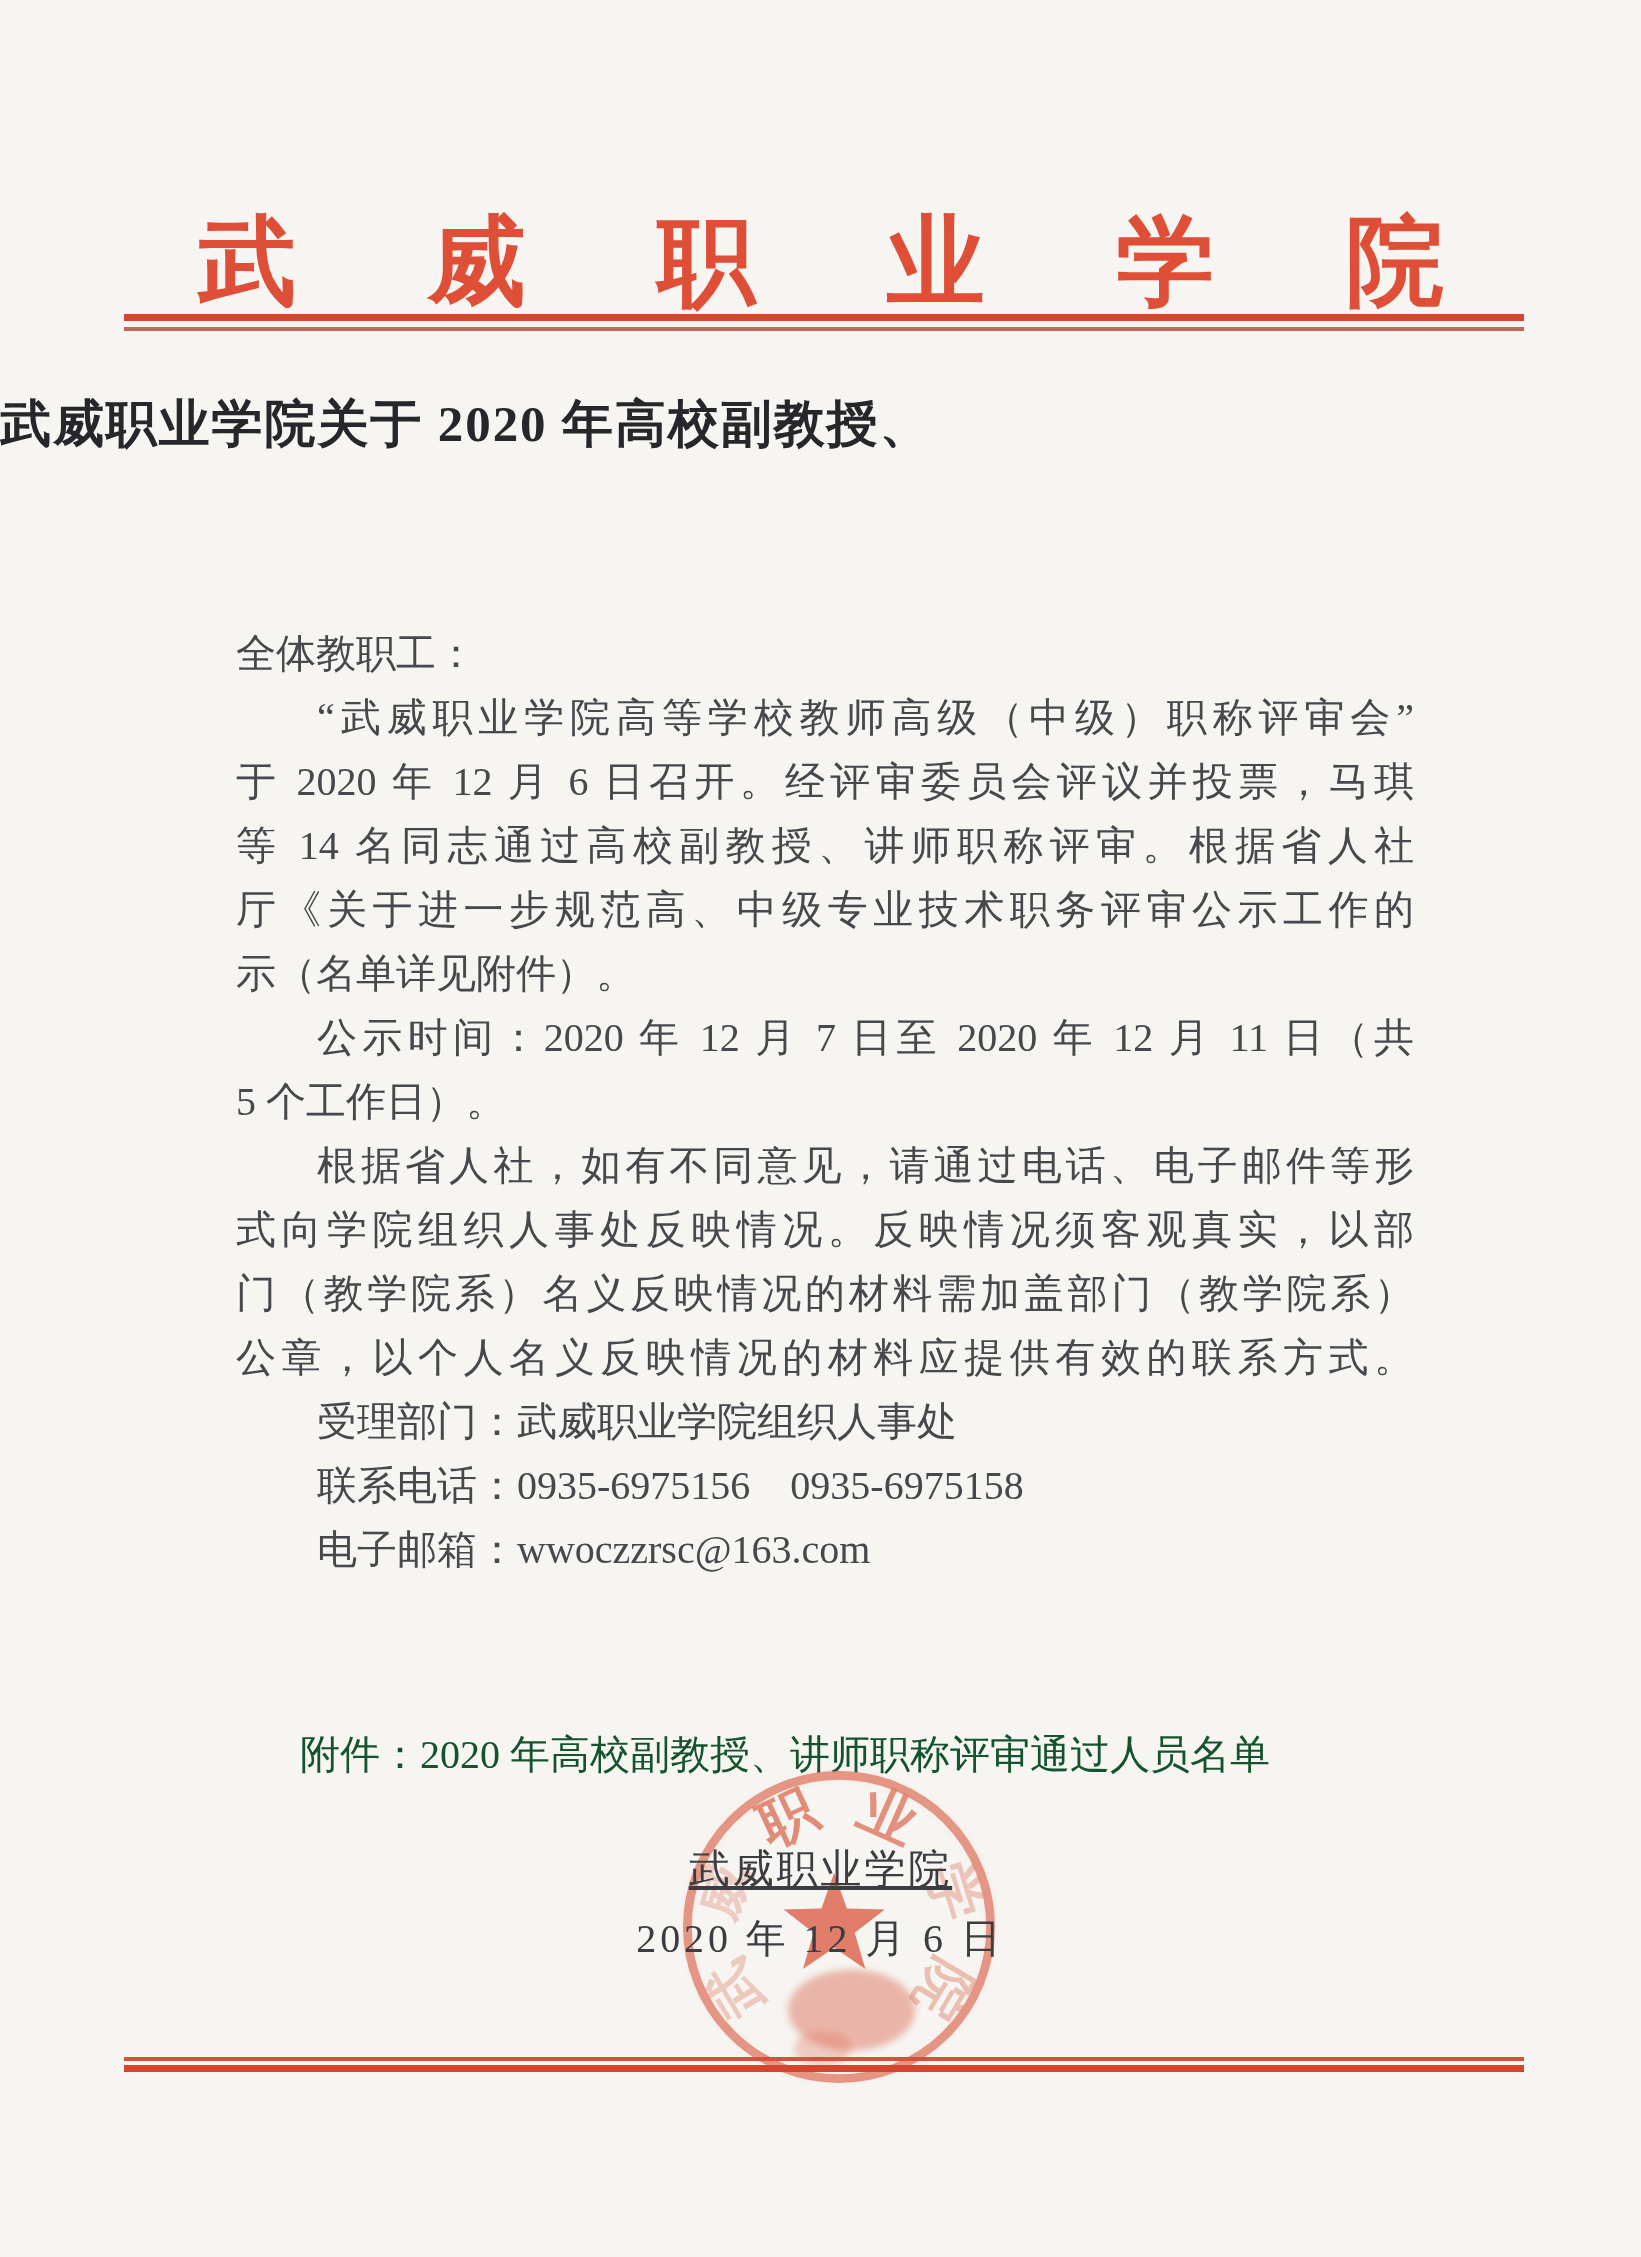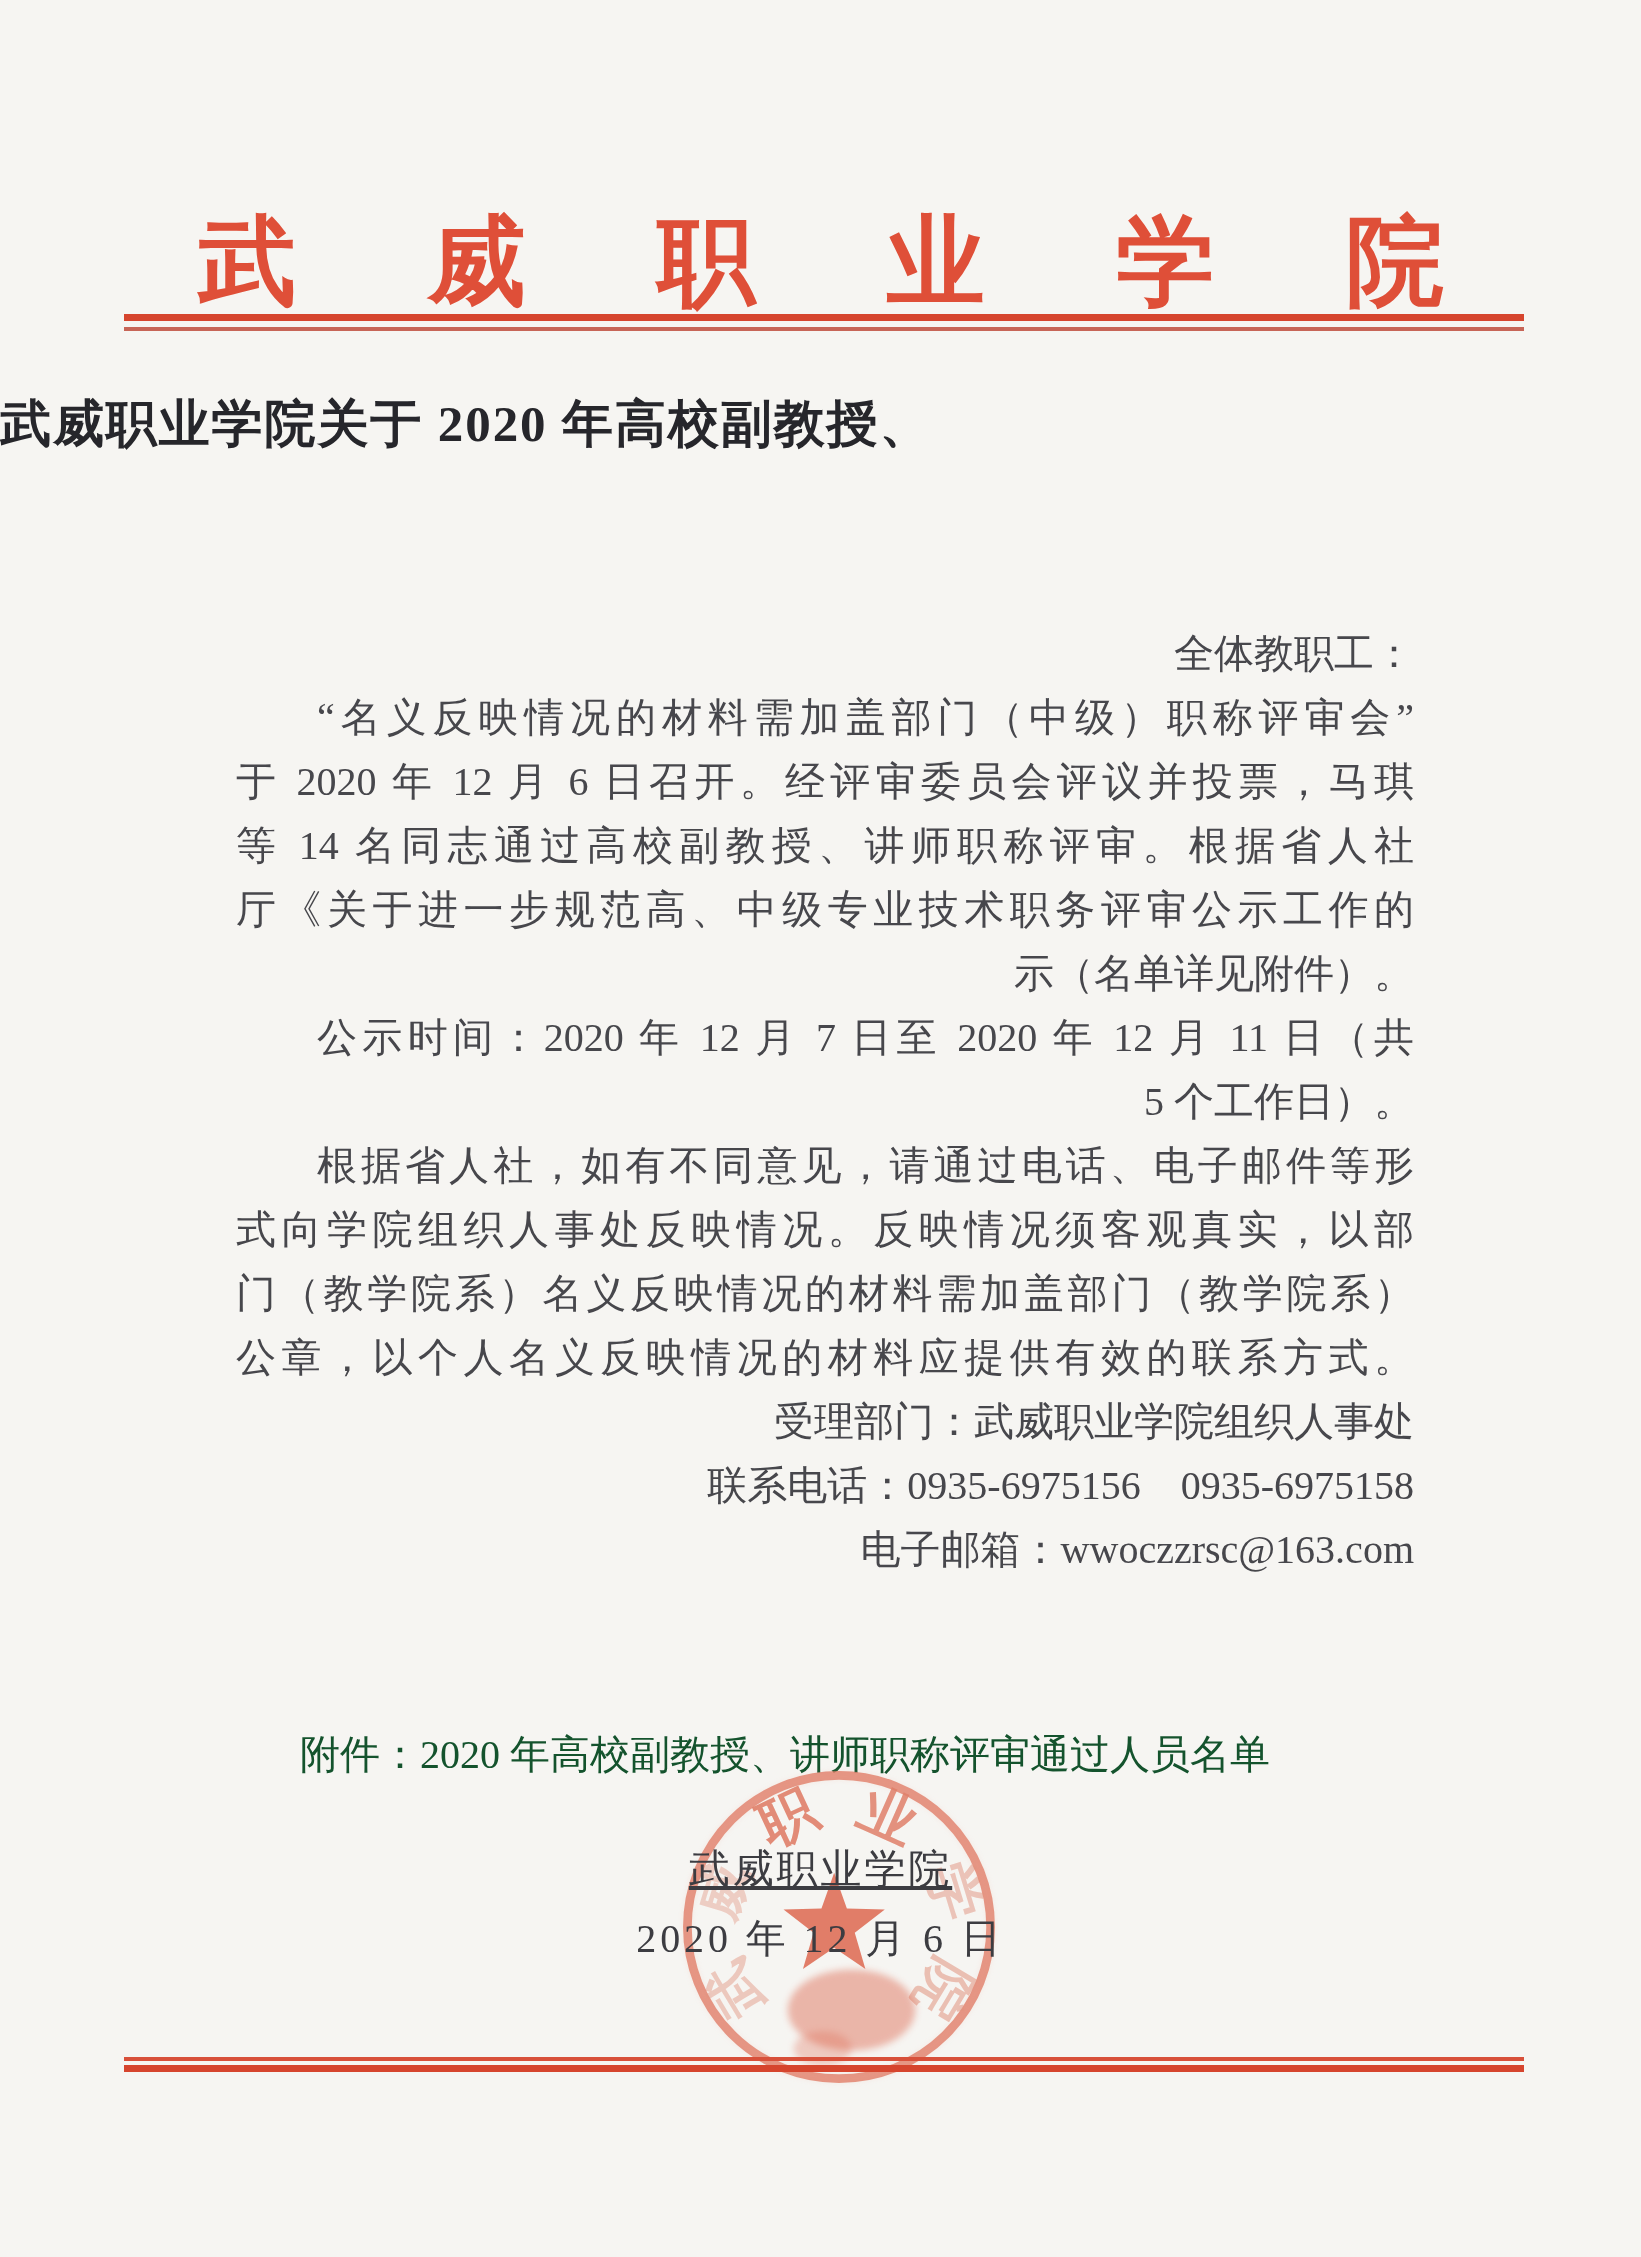--- a/index.html
+++ b/index.html
@@ -28,21 +28,21 @@
   .doc-title{
     position:absolute;left:0;right:0;top:386px;
     text-align:left;color:#26262b;
     font-size:51px;font-weight:700;line-height:77px;letter-spacing:1.9px;
   }
   
   .body-text{
     position:absolute;left:236px;top:622px;width:1178px;
     color:#47474c;font-size:40px;line-height:64px;
   }
-  .body-text .line{height:64px;white-space:nowrap;text-align:right;}
+  .body-text .line{height:64px;white-space:nowrap;}
   .body-text .line.fill{white-space:normal;text-align:justify;text-align-last:justify;}
   .indent{text-indent:81px;}
   .attachment{
     position:absolute;left:236px;top:1726px;width:1255px;
     color:#14532d;font-size:40px;line-height:58px;
     text-indent:64px;white-space:nowrap;
   }
   .signature{
     position:absolute;left:0;right:0;top:1846px;
     text-align:center;color:#3c3c41;
@@ -74,21 +74,21 @@
     </div>
   <div class="rule rule-top-thick"></div>
   <div class="rule rule-top-thin"></div>
 
   <div class="doc-title">
     <div>武威职业学院关于 2020 年高校副教授、</div>
   </div>
 
   <div class="body-text">
     <div class="line">全体教职工：</div>
-    <div class="line indent fill">“名义反映情况的材料需加盖部门（中级）职称评审会”</div>
+    <div class="line indent fill">“武威职业学院高等学校教师高级（中级）职称评审会”</div>
     <div class="line fill">于 2020 年 12 月 6 日召开。经评审委员会评议并投票，马琪</div>
     <div class="line fill">等 14 名同志通过高校副教授、讲师职称评审。根据省人社</div>
     <div class="line fill">厅《关于进一步规范高、中级专业技术职务评审公示工作的</div>
     <div class="line">示（名单详见附件）。</div>
     <div class="line indent fill">公示时间：2020 年 12 月 7 日至 2020 年 12 月 11 日（共</div>
     <div class="line">5 个工作日）。</div>
     <div class="line indent fill">根据省人社，如有不同意见，请通过电话、电子邮件等形</div>
     <div class="line fill">式向学院组织人事处反映情况。反映情况须客观真实，以部</div>
     <div class="line fill">门（教学院系）名义反映情况的材料需加盖部门（教学院系）</div>
     <div class="line fill">公章，以个人名义反映情况的材料应提供有效的联系方式。</div>

